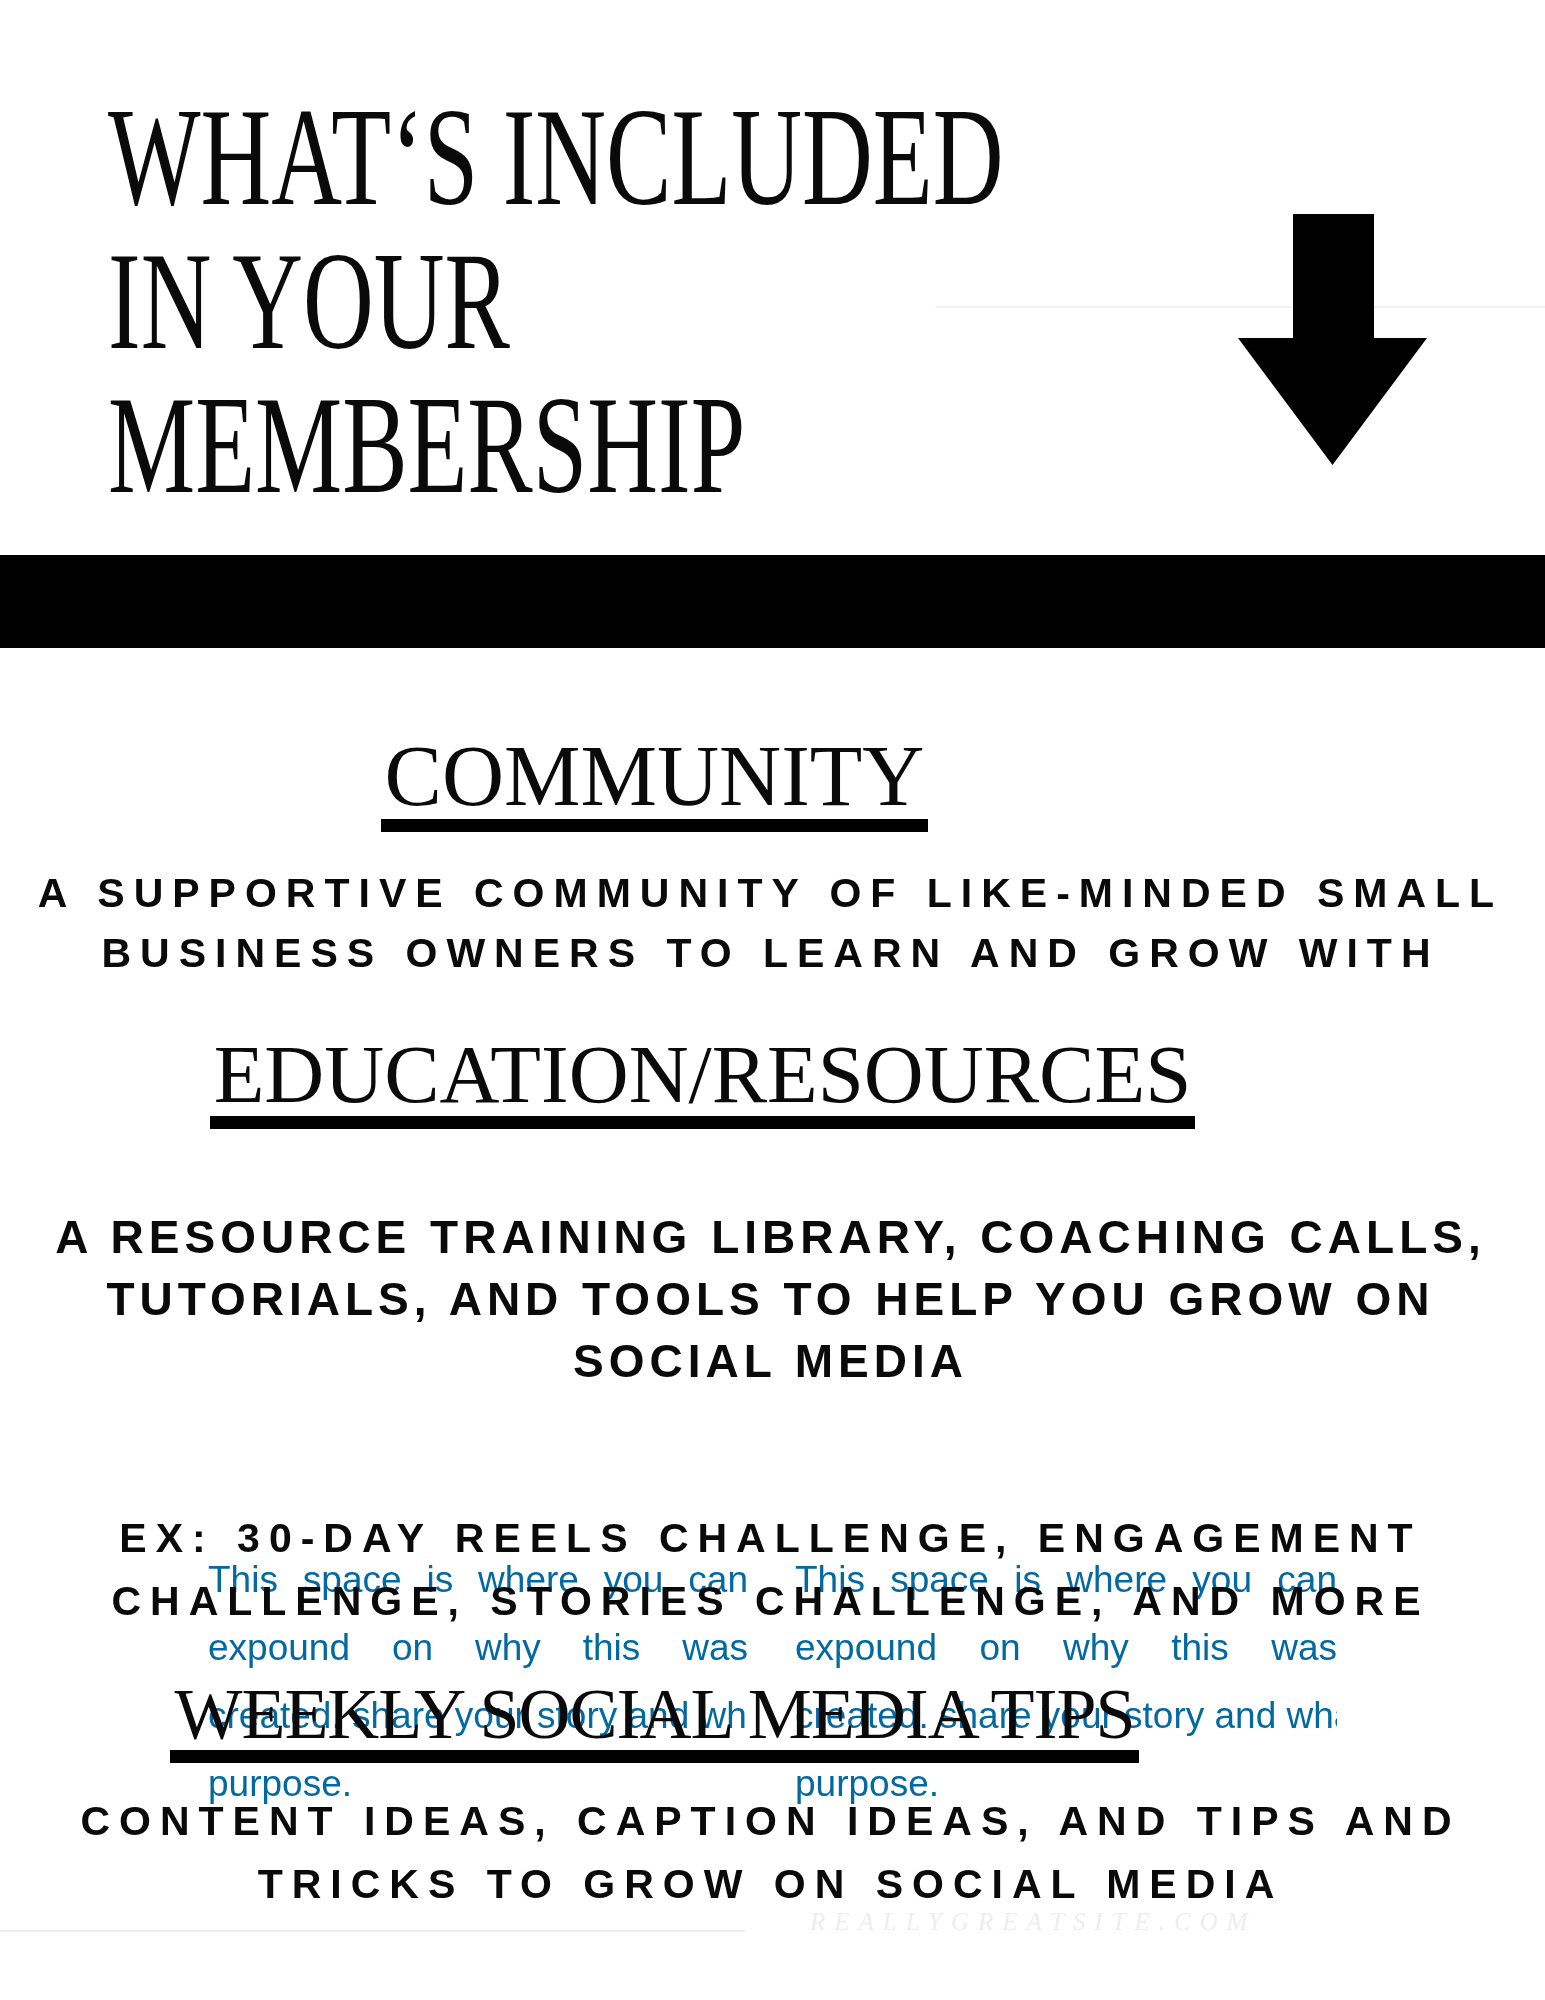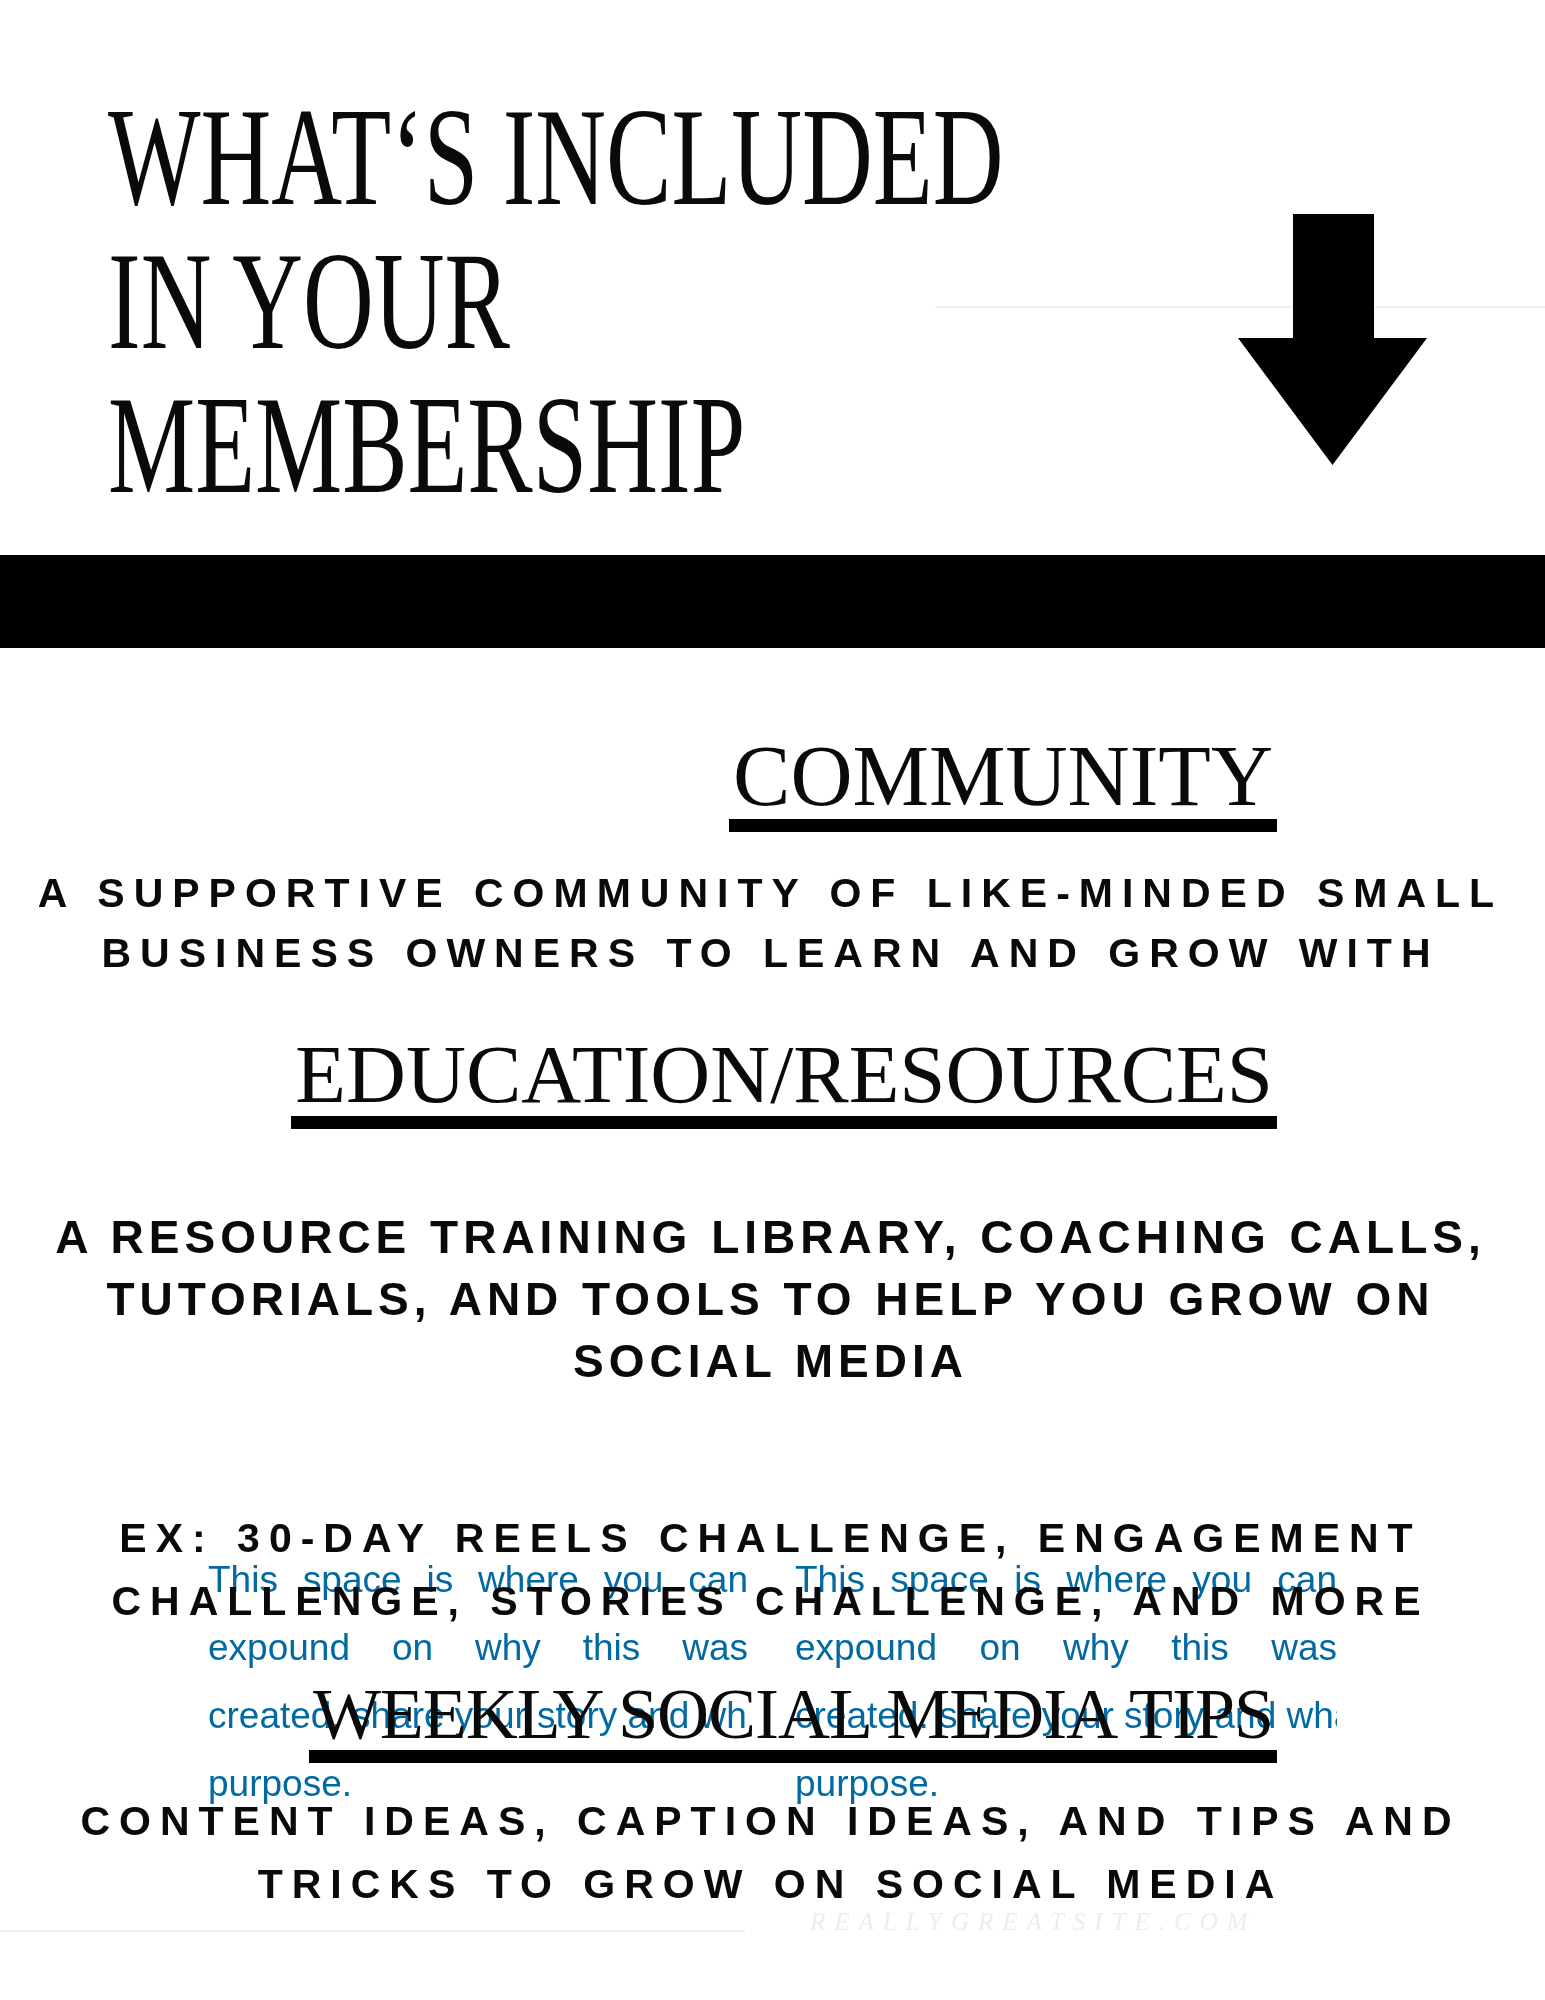--- a/index.html
+++ b/index.html
@@ -22,30 +22,30 @@
     z-index:3;
   }
   
   .arrow{position:absolute;left:1238px;top:214px;z-index:3;}
   
   .hairline-top{position:absolute;left:935px;top:306px;width:610px;height:2px;background:#f2f2f2;z-index:1;}
   .hairline-bottom{position:absolute;left:0px;top:1930px;width:745px;height:2px;background:#eeeeee;z-index:1;}
   
   .bar{position:absolute;left:0;top:555px;width:1545px;height:93px;background:#000;z-index:3;}
   
-  .h-wrap{position:absolute;left:0;width:1277px;text-align:right;z-index:4;}
+  .h-wrap{position:absolute;left:16px;width:1277px;text-align:center;z-index:4;}
   .h-inner{
     display:inline-block;
     font-family:"Liberation Serif",serif;font-weight:400;
     line-height:1;white-space:nowrap;
     border-bottom:13px solid #000;
     padding:0 4px 0 4px;
   }
   .h-community{top:733px;}  .h-community .h-inner{font-size:86px;}
-  .h-education{top:1033px;} .h-education .h-inner{font-size:83px;}
+  .h-education{top:1033px;margin-left:48px;} .h-education .h-inner{font-size:83px;}
   .h-group{top:1390px;}     .h-group .h-inner{font-size:86px;}
   .h-weekly{top:1678px;}    .h-weekly .h-inner{font-size:72px;letter-spacing:-1px;}
   
   .para{
     position:absolute;left:0;width:1541px;
     text-align:center;font-weight:bold;white-space:nowrap;
     z-index:4;
   }
   .para.wide{font-size:41px;letter-spacing:9px;word-spacing:2px;}
   .para.cond{font-size:46px;letter-spacing:5px;word-spacing:1px;}

